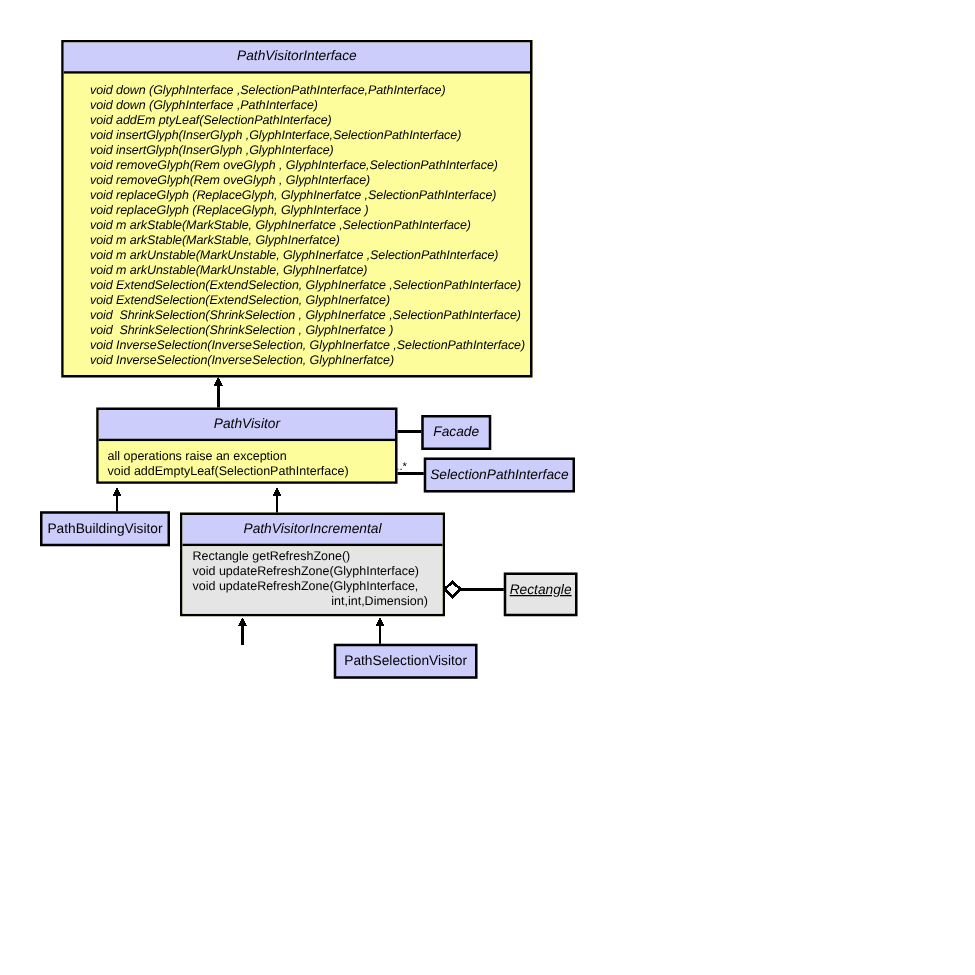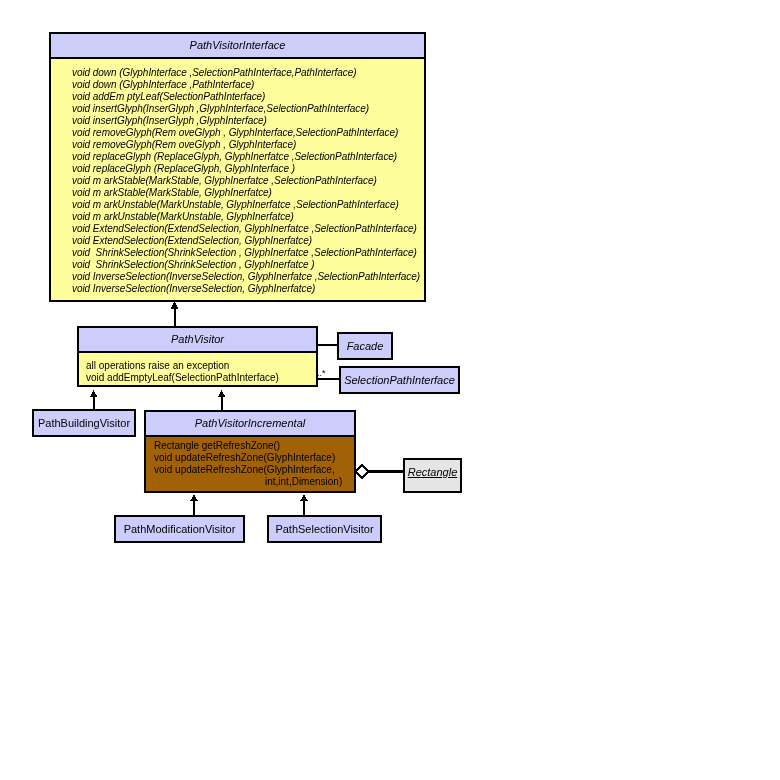--- a/index.html
+++ b/index.html
@@ -158,33 +158,32 @@
   <div class="uml-class" style="left: 53px; top: 326px; width: 241px; height: 61px; background-color: rgb(253, 253, 156); border-color: rgb(0, 0, 0); margin-left: 24px;">
     <div class="uml-header with-sep" style="height: 25px; line-height: 23px; background-color: rgb(205, 205, 251); border-bottom-color: rgb(0, 0, 0);">PathVisitor</div>
     <div class="uml-body pv" style="height: 32px; background-color: rgb(253, 253, 156);">
       <div class="uml-op reg">all operations raise an exception</div>
       <div class="uml-op reg">void addEmptyLeaf(SelectionPathInterface)</div>
     </div>
   </div>
 
   <div class="uml-class" style="left: 144px; top: 410px; width: 212px; height: 83px; background-color: rgb(253, 253, 156); border-color: rgb(0, 0, 0);">
     <div class="uml-header with-sep" style="height: 25px; line-height: 23px; background-color: rgb(205, 205, 251); border-bottom-color: rgb(0, 0, 0);">PathVisitorIncremental</div>
-    <div class="uml-body pvi" style="height: 54px; background-color: #a16207;">
+    <div class="uml-body pvi" style="height: 54px; background-color: #e5e5e5;">
       <div class="uml-op reg">Rectangle getRefreshZone()</div>
       <div class="uml-op reg">void updateRefreshZone(GlyphInterface)</div>
       <div class="uml-op reg">void updateRefreshZone(GlyphInterface,</div>
       <div class="uml-op reg cont">int,int,Dimension)</div>
     </div>
   </div>
 
   <div class="simple-box ital" style="left: 337px; top: 332px; width: 56px; height: 28px; line-height: 24px; background-color: rgb(205, 205, 251); border-color: rgb(0, 0, 0);">Facade</div>
 
   <div class="simple-box ital" style="left: 339px; top: 366px; width: 121px; height: 28px; line-height: 24px; background-color: rgb(205, 205, 251); border-color: rgb(0, 0, 0);">SelectionPathInterface</div>
 
   <div class="simple-box ital" style="left: 403px; top: 458px; width: 59px; height: 35px; line-height: 24px; background-color: #e5e5e5; border-color: rgb(0, 0, 0); text-decoration: underline;">Rectangle</div>
 
   <div class="simple-box" style="left: 32px; top: 409px; width: 104px; height: 28px; line-height: 24px; background-color: rgb(205, 205, 251); border-color: rgb(0, 0, 0);">PathBuildingVisitor</div>
 
-  <div class="simple-box" style="left: 114px; top: 515px; width: 131px; height: 28px; line-height: 24px; background-color: rgb(205, 205, 251); border-color: rgb(0, 0, 0);">PathModificationVisitor</div>
 
   <div class="simple-box" style="left: 267px; top: 515px; width: 115px; height: 28px; line-height: 24px; background-color: rgb(205, 205, 251); border-color: rgb(0, 0, 0);">PathSelectionVisitor</div>
 
 </div>
 
 </body></html>

